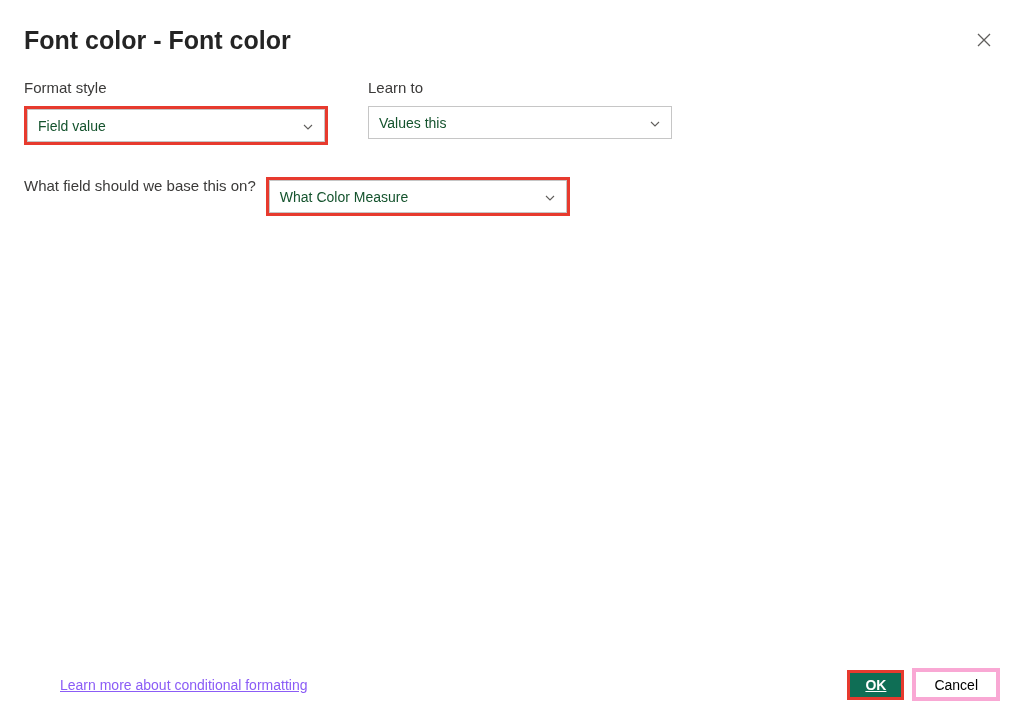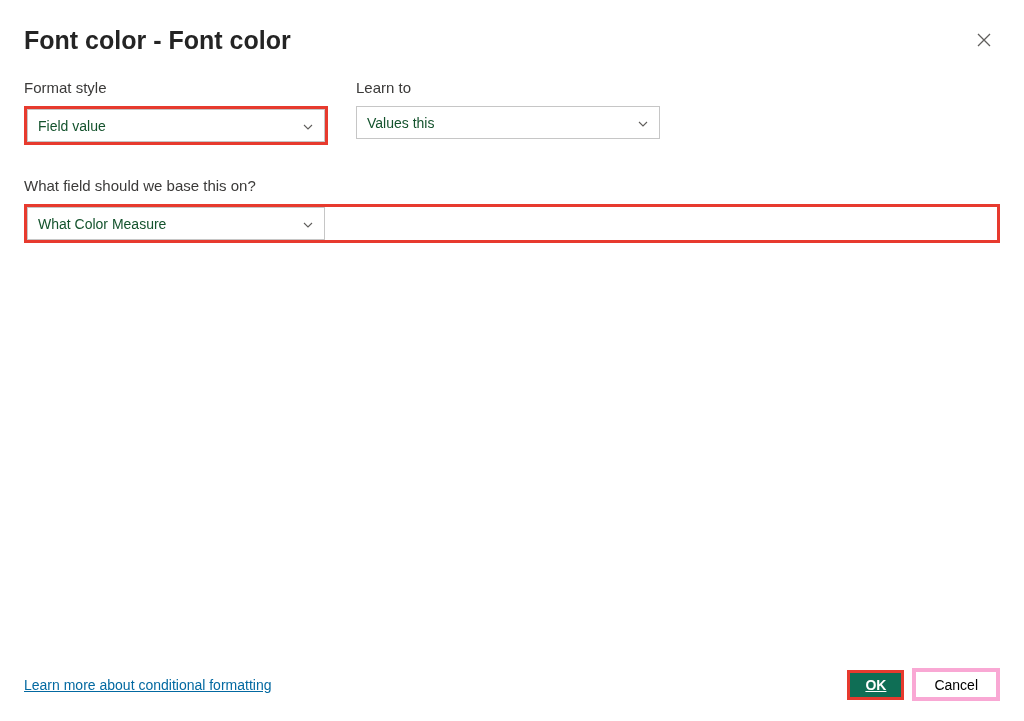--- a/index.html
+++ b/index.html
@@ -48,21 +48,21 @@
     stroke: #605e5c;
     stroke-width: 1.3;
     fill: none;
   }
   .content {
     flex: 1;
     padding-top: 24px;
   }
   .row {
     display: flex;
-    gap: 28px;
+    gap: 40px;
   }
   .field-group {
     display: flex;
     flex-direction: column;
     gap: 10px;
   }
   .label {
     font-size: 15px;
     color: #3b3a39;
   }
@@ -95,34 +95,35 @@
   .chevron svg {
     width: 12px;
     height: 12px;
     stroke: #605e5c;
     stroke-width: 1.1;
     fill: none;
   }
   .second-section {
     margin-top: 32px;
     display: flex;
-    flex-direction: column;
+    flex-direction: row;
     gap: 10px;
   }
   .footer {
     display: flex;
     justify-content: space-between;
     align-items: center;
     padding-top: 12px;
   }
   .link {
     font-size: 14px;
-    color: #0369a1;
+    color: #8b5cf6;
     text-decoration: underline;
     cursor: pointer;
+    margin-left: 36px;
   }
   .buttons {
     display: flex;
     gap: 8px;
     align-items: center;
   }
   .btn {
     height: 33px;
     padding: 0 18px;
     font-size: 14px;

